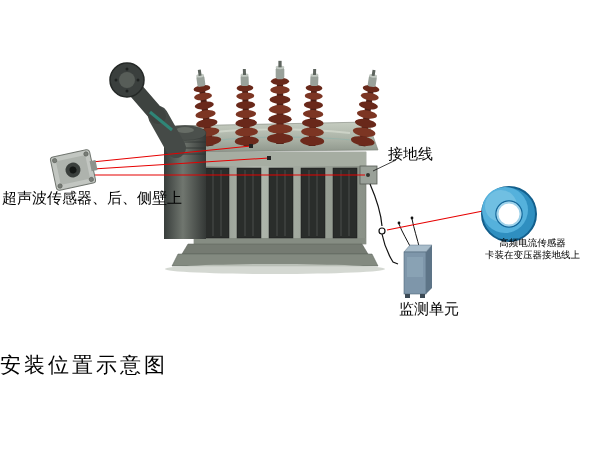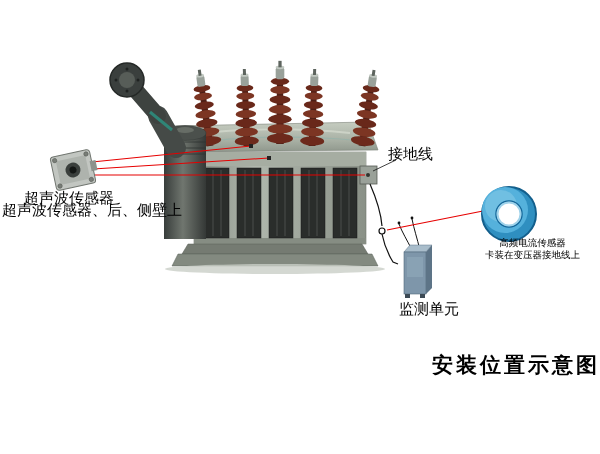--- a/index.html
+++ b/index.html
@@ -18,26 +18,26 @@
     position: absolute;
     font-size: 15px;
     line-height: 12px;
     color: #000;
     white-space: nowrap;
   }
   .label.center { text-align: center; white-space: normal; }
   .label .line { white-space: nowrap; }
   .title {
     position: absolute;
-    left: 0; right: 0;
+    left: 0; right: 16px;
     top: 351px;
-    text-align: right;
+    text-align: left;
     font-family: "Liberation Serif", serif;
     font-size: 21px;
-    font-weight: bold;
+    font-weight: normal;
     letter-spacing: 3px;
     color: #000;
   }
 </style>
 </head>
 <body>
 
 <div class="canvas">
 
   <svg width="600" height="454" viewBox="0 0 600 454">
@@ -198,21 +198,20 @@
       <circle cx="505" cy="210" r="23" fill="#55b1dc"></circle>
       <circle cx="501" cy="206" r="16" fill="#7cc4e4" opacity="0.7"></circle>
       <circle cx="509" cy="214" r="13" fill="none" stroke="#16689a" stroke-width="1.5"></circle>
       <circle cx="509" cy="214" r="11.5" fill="#ffffff" stroke="#9fd2ea" stroke-width="2"></circle>
     </g>
 
     <line x1="396" y1="160" x2="373" y2="171" stroke="#111" stroke-width="0.8"></line>
   </svg>
 
   <div class="label center" style="left:2px; top:192px; width:134px;">
-    <div class="line">超声波传感器</div>
     <div class="line">超声波传感器、后、侧壁上</div>
   </div>
 
   <div class="label" style="left:388px; top:148px;">接地线</div>
 
   <div class="label center" style="left:465px; top:237px; width:135px; font-size:9.5px;">
     <div class="line">高频电流传感器</div>
     <div class="line">卡装在变压器接地线上</div>
   </div>
 

